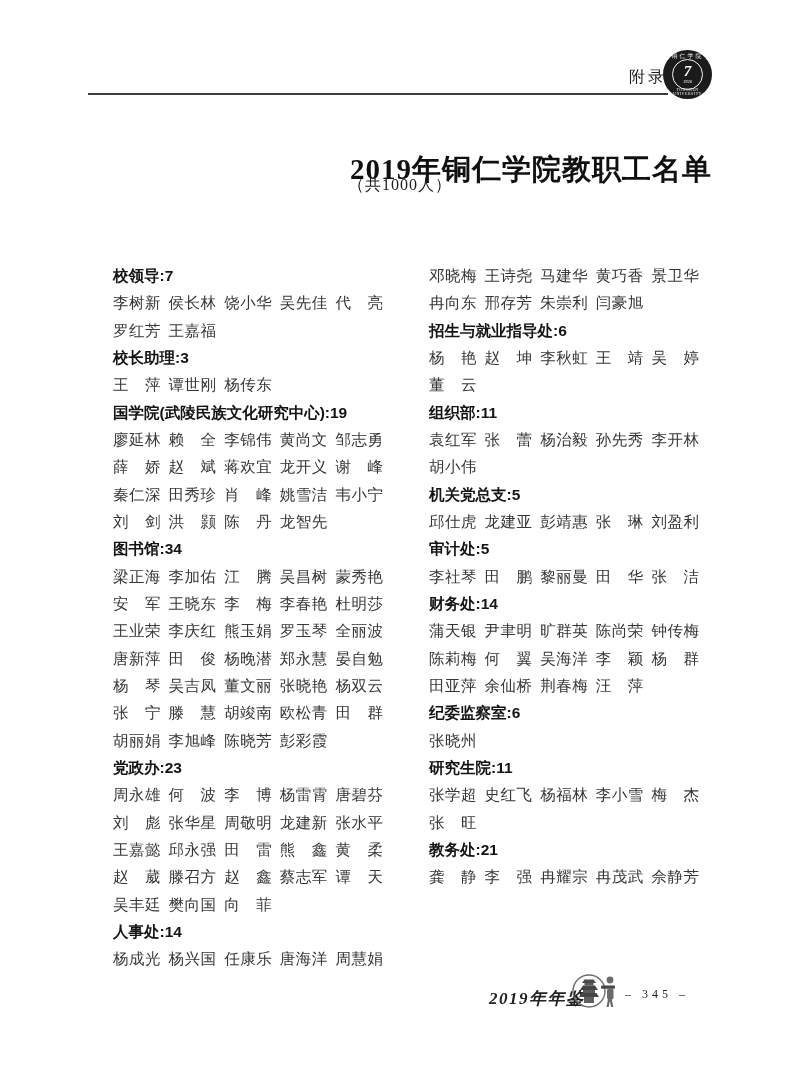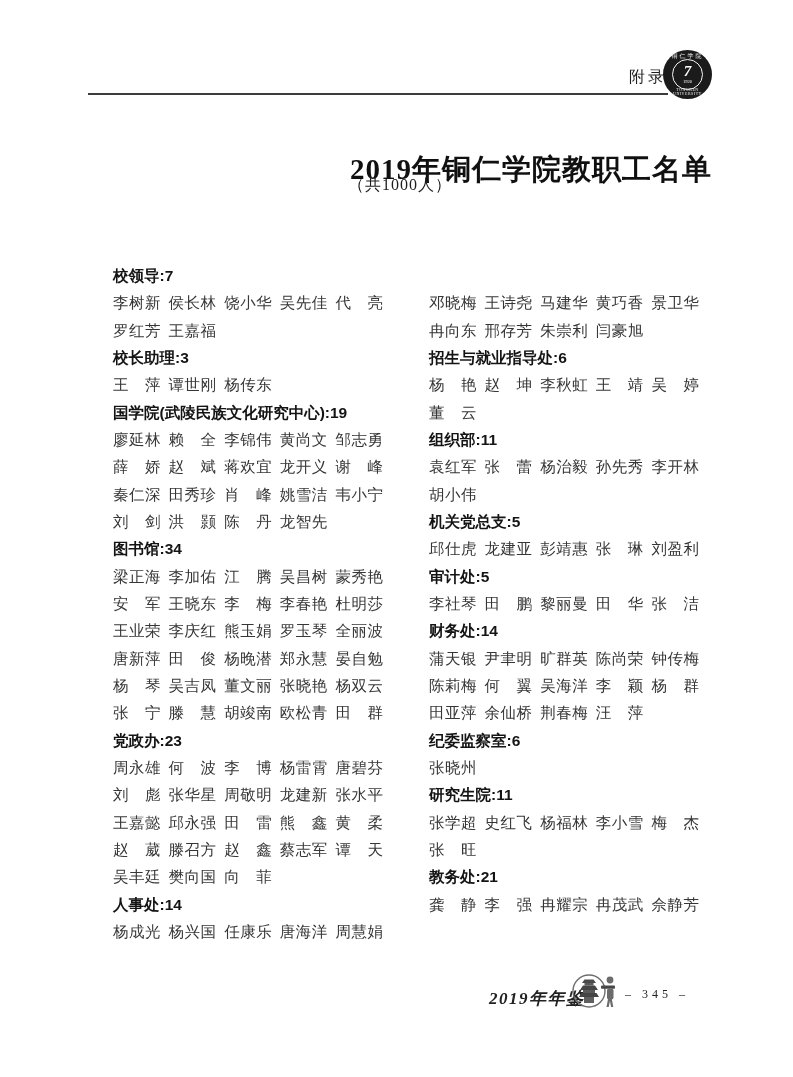--- a/index.html
+++ b/index.html
@@ -22,21 +22,21 @@
   }
   .seal-glyph{font-size:15px;font-weight:bold;font-style:italic;line-height:1;font-family:"Liberation Serif",serif;}
   .seal-year{font-size:4.5px;line-height:1.4;}
   
   .title{
     position:absolute;left:88px;top:132px;width:624px;text-align:right;
     font-size:29px;font-weight:bold;color:#101010;letter-spacing:1px;line-height:1.25;
   }
   .subtitle{position:absolute;left:88px;top:175px;width:624px;text-align:center;font-size:16px;color:#1c1c1c;letter-spacing:1px;}
   
-  .columns{position:absolute;left:113px;top:262px;width:594px;display:flex;gap:38px;align-items:center;}
+  .columns{position:absolute;left:113px;top:262px;width:594px;display:flex;gap:38px;}
   .col{width:282px;}
   .sec{
     height:27.33px;line-height:27.33px;
     font-family:"Liberation Sans",sans-serif;font-weight:bold;font-size:15.5px;color:#141414;
     white-space:nowrap;
   }
   .names{height:27.33px;line-height:27.33px;display:grid;grid-template-columns:repeat(5,1fr);}
   .nm{font-size:15.5px;color:#363636;letter-spacing:.5px;white-space:pre;overflow:visible;}
   
   .yearbook{position:absolute;left:489px;top:987px;font-size:17px;font-weight:bold;font-style:italic;color:#222222;letter-spacing:1.5px;}
@@ -145,20 +145,26 @@
           <span class="nm">董文丽</span>
           <span class="nm">张晓艳</span>
           <span class="nm">杨双云</span>
         </div>
         <div class="names">
           <span class="nm">张　宁</span>
           <span class="nm">滕　慧</span>
           <span class="nm">胡竣南</span>
           <span class="nm">欧松青</span>
           <span class="nm">田　群</span>
+        </div>
+        <div class="names">
+          <span class="nm">胡丽娟</span>
+          <span class="nm">李旭峰</span>
+          <span class="nm">陈晓芳</span>
+          <span class="nm">彭彩霞</span>
         </div>
         <div class="sec">党政办:23</div>
         <div class="names">
           <span class="nm">周永雄</span>
           <span class="nm">何　波</span>
           <span class="nm">李　博</span>
           <span class="nm">杨雷霄</span>
           <span class="nm">唐碧芬</span>
         </div>
         <div class="names">

